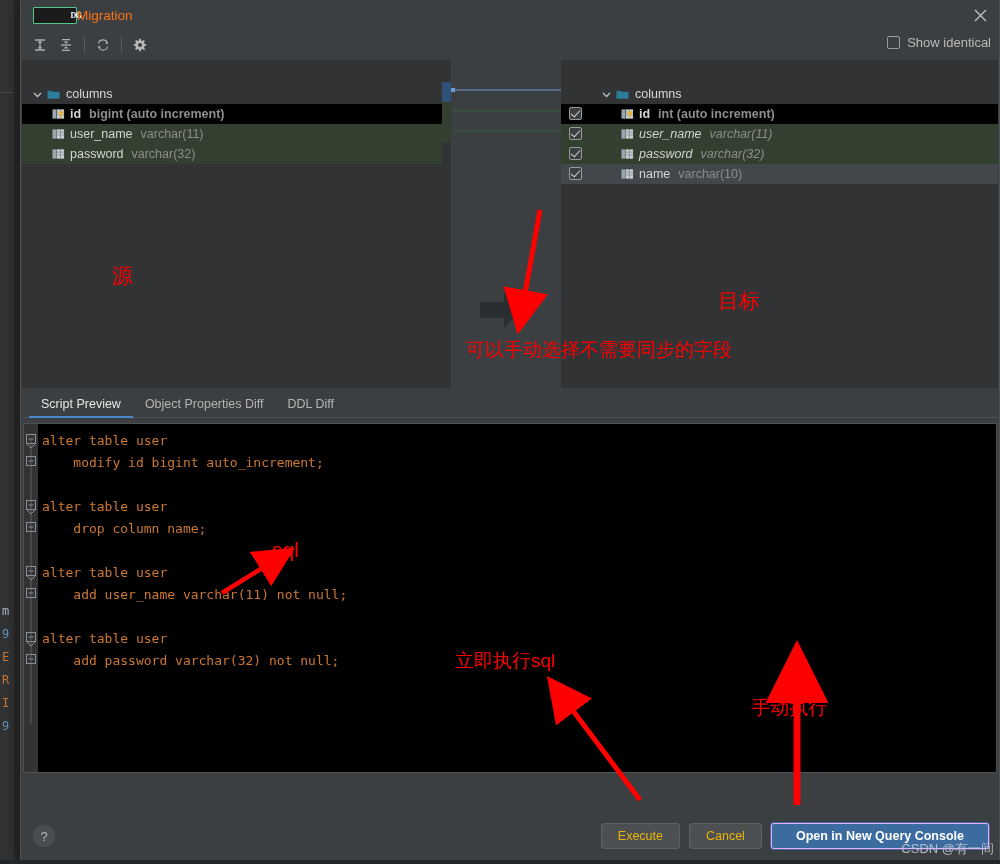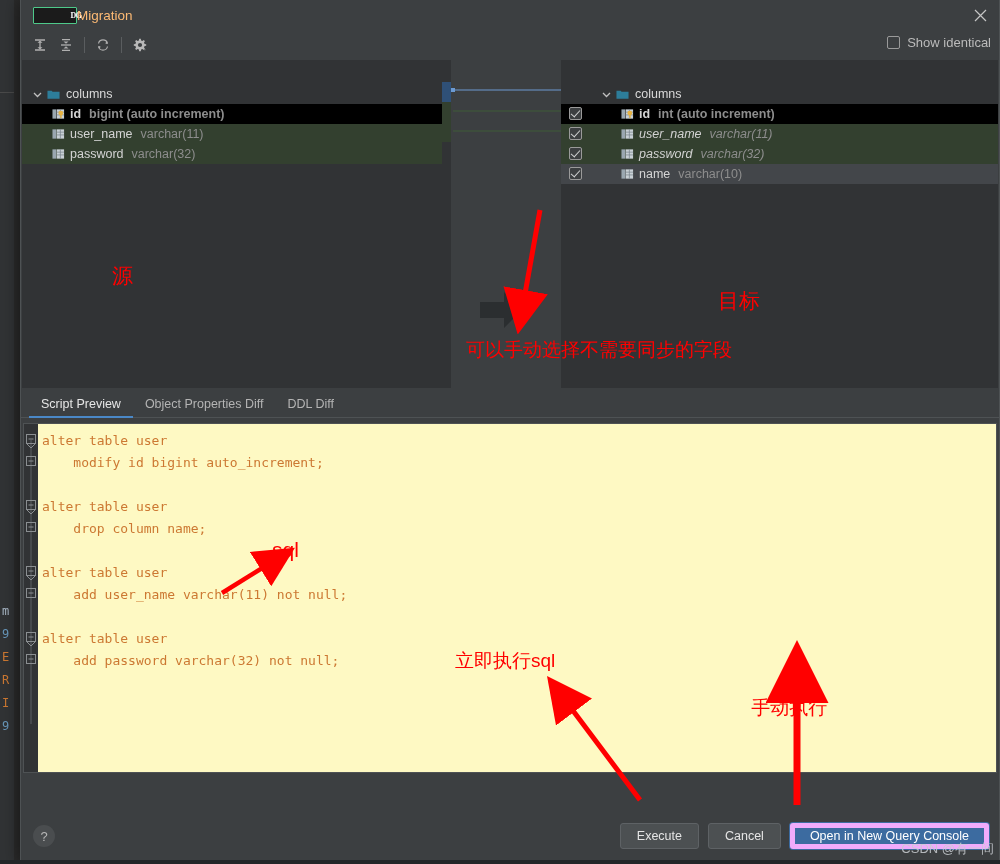--- a/index.html
+++ b/index.html
@@ -34,21 +34,21 @@
   
   .titlebar { position: relative; height: 30px; display: flex; align-items: center; padding: 0 8px; }
   .dg-logo {
     width: 17px; height: 17px; margin-left: 4px; 
     background: #1b1b1b; border: 1.5px solid #4ec98a; border-radius: 1px;
     color: #ffffff; font-size: 8px; font-weight: bold; letter-spacing: -0.4px;
     display: flex; align-items: center; justify-content: center;
     font-family: Liberation Serif, serif;
     padding-left: 42px;
   }
-  .title-text { color: #fdba74; font-size: 13.5px; }
+  .title-text { color: #f97316; font-size: 13.5px; }
   .close-btn {
     position: absolute; right: 6px; top: 4px; width: 26px; height: 22px;
     display: flex; align-items: center; justify-content: center; cursor: pointer;
   }
   .close-btn svg { display: block; }
 
   
   .toolbar { position: relative; height: 30px; display: flex; align-items: center; padding: 0 6px; }
   .tb-btn { width: 26px; height: 24px; display: flex; align-items: center; justify-content: center; cursor: pointer; }
   .tb-sep { width: 1px; height: 16px; background: #5a5d5f; margin: 0 5px; }
@@ -99,44 +99,44 @@
   .right-rows .chev { margin-left: 10px; }
   .right-rows .col-ico { margin-left: 30px; }
 
   
   .tabs { height: 30px; display: flex; align-items: flex-end; padding-left: 8px; border-bottom: 1px solid #4e5254; }
   .tab { padding: 4px 12px 6px; font-size: 12.5px; color: #b4b4b4; cursor: pointer; position: relative; }
   .tab.active { color: #e6e6e6; }
   .tab.active::after { content: ""; position: absolute; left: 0; right: 0; bottom: -1px; height: 2px; background: #4a88c7; }
 
   
-  .editor { position: relative; height: 350px; background: #fef9c3; margin: 5px 2px 0 2px; border: 1px solid #4e5254; overflow: hidden; }
+  .editor { position: relative; height: 350px; background: #000000; margin: 5px 2px 0 2px; border: 1px solid #4e5254; overflow: hidden; }
   .gutter { position: absolute; left: 0; top: 0; width: 14px; height: 100%; background: #313335; }
   .codewrap { position: relative; margin-left: 14px; padding: 6px 0 0 4px; }
   .codeline { font-family: "DejaVu Sans Mono", monospace; font-size: 13px; line-height: 22px; white-space: pre; height: 22px; }
   .kw { color: #cc7832; }
   .num { color: #6897bb; }
   .plain { color: #a9b7c6; }
 
   
   .footer { position: absolute; left: 0; right: 0; bottom: 0; height: 48px; }
   .help-btn {
     position: absolute; left: 12px; top: 10px; width: 22px; height: 22px; border-radius: 50%;
     background: #4a4d4f; color: #b6b6b6; font-size: 13px; display: flex; align-items: center;
     justify-content: center; cursor: pointer;
   }
   .btnbar { position: absolute; right: 10px; top: 8px; display: flex; gap: 9px; align-items: center; }
   .btn {
     height: 26px; padding: 0 16px; border-radius: 3px; font-size: 12.5px; cursor: pointer;
     display: flex; align-items: center; justify-content: center;
-    background: #4c5052; color: #e5e5e5; border: 1px solid #5e6265;
+    background: #4c5052; color: #eab308; border: 1px solid #5e6265;
   }
   .btn.primary {
-    background: #3c6ba0; color: #ffffff; font-weight: normal; border: 5px solid #f0abfc;
-    box-shadow: 0 0 0 1px #3c6ba0; padding: 0 15px;
+    background: #3c6ba0; color: #ffffff; font-weight: bold; border: 1px solid #f0abfc;
+    box-shadow: 0 0 0 1px #3c6ba0; padding: 0 24px;
   }
 
   
   .ann { position: absolute; color: #ff0000; font-family: "Liberation Sans", sans-serif; white-space: pre; pointer-events: none; }
   .ann-src { left: 112px; top: 262px; font-size: 21px; }
   .ann-tgt { left: 718px; top: 287px; font-size: 21px; }
   .ann-fields { left: 466px; top: 337px; font-size: 19px; }
   .ann-sql { left: 272px; top: 538px; font-size: 21px; }
   .ann-exec { left: 455px; top: 648px; font-size: 19px; }
   .ann-console { left: 730px; top: 620px; font-size: 19px; line-height: 25px; }

